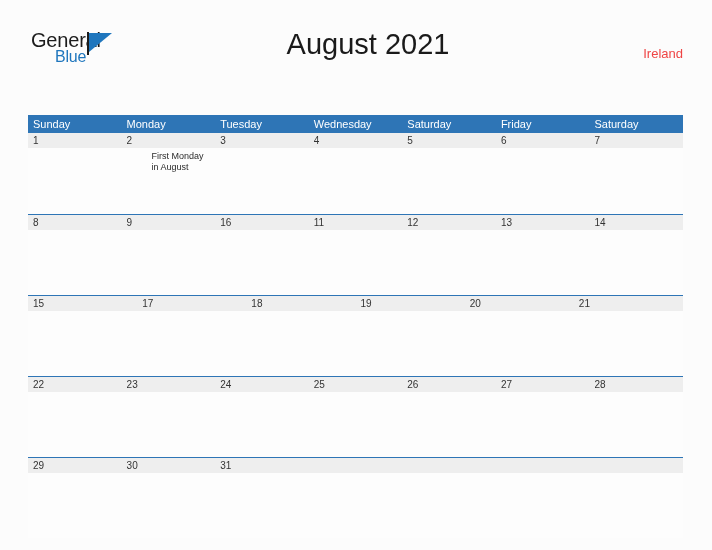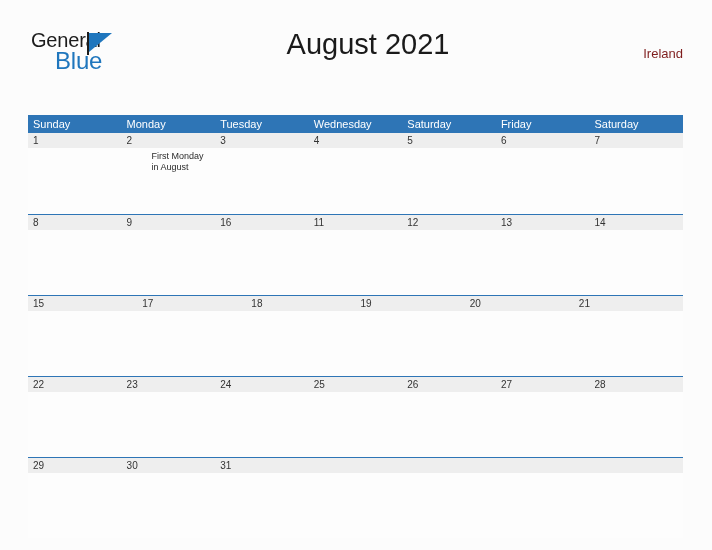--- a/index.html
+++ b/index.html
@@ -42,21 +42,21 @@
     top: 0;
     font-size: 20px;
     letter-spacing: -0.2px;
     color: #1c1c1c;
     font-family: "Liberation Sans", sans-serif;
   }
   .logo-blue {
     position: absolute;
     left: 24px;
     top: 19px;
-    font-size: 24px;
+    font-size: 16px;
     letter-spacing: -0.2px;
     color: #1f76bd;
     font-family: "Liberation Sans", sans-serif;
   }
   .logo-flag {
     position: absolute;
     left: 58px;
     top: 3px;
     width: 0;
     height: 0;
@@ -79,21 +79,21 @@
     text-align: center;
     font-size: 29px;
     color: #1a1a1a;
     font-family: "Liberation Sans", sans-serif;
   }
   .country {
     position: absolute;
     right: 29px;
     top: 46px;
     font-size: 13px;
-    color: #7f1d1d;
+    color: #ef4444;
   }
 
   
   .calendar {
     position: absolute;
     left: 28px;
     top: 79px;
     width: 655px;
   }
   .weekdays {

